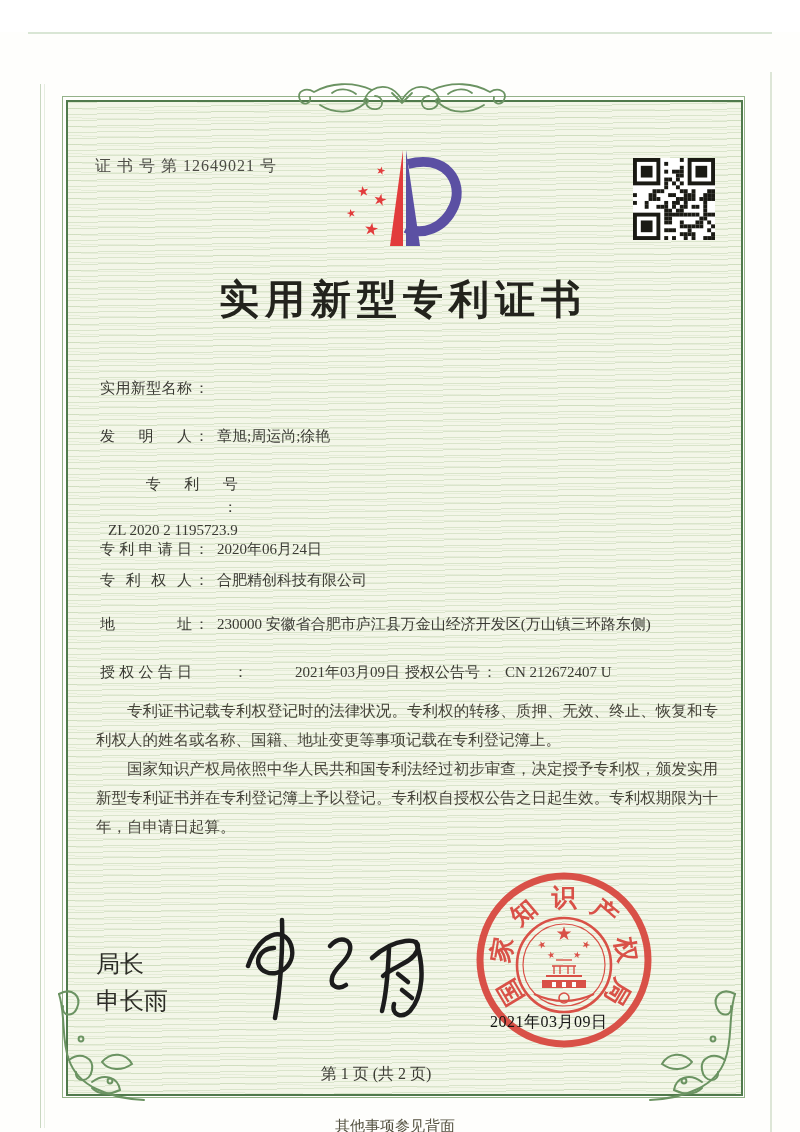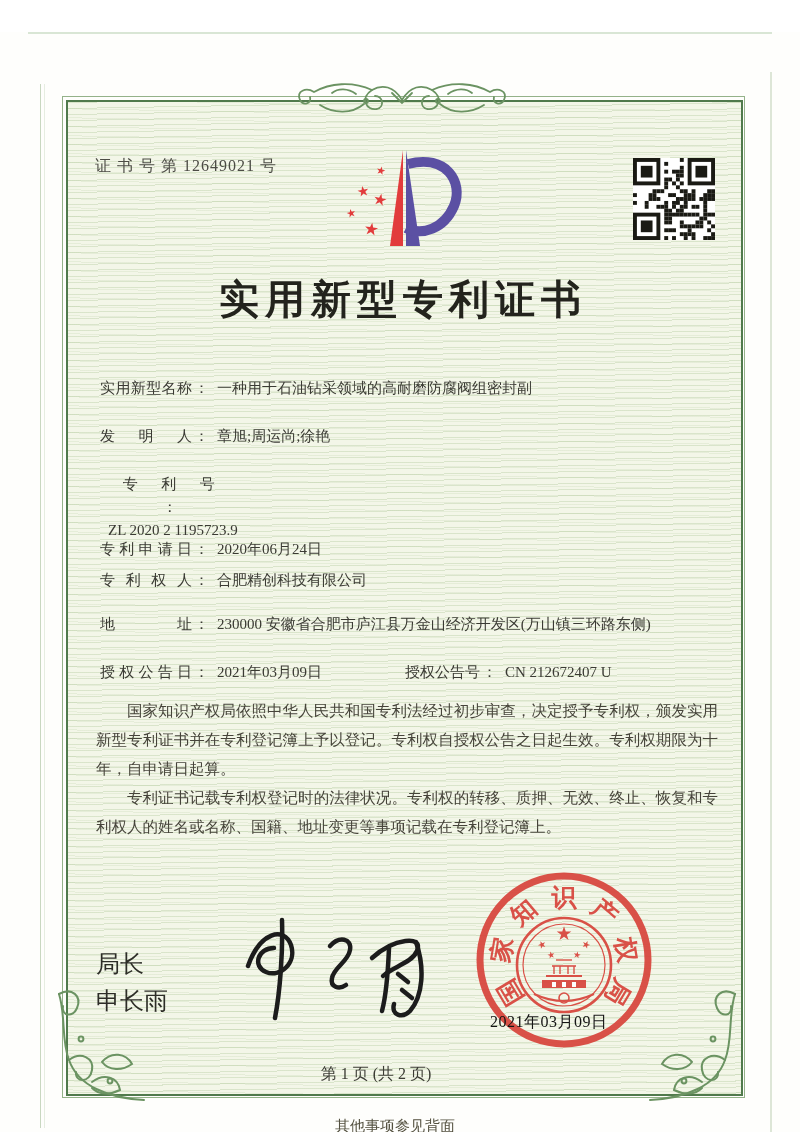--- a/index.html
+++ b/index.html
@@ -18,21 +18,21 @@
      background-color:#f3f6e8;
      background-image:
        repeating-linear-gradient(179deg, rgba(158,188,134,.30) 0 1px, transparent 1px 6px),
        repeating-linear-gradient(181deg, rgba(158,188,134,.16) 0 1px, transparent 1px 9px);}
   svg{display:block;}
   .ornament{position:absolute;z-index:3;}
   
   .cert-no{position:absolute;left:95px;top:124px;font-size:16px;letter-spacing:1px;color:#4c4c45;z-index:4;}
   .title{position:absolute;left:0;top:240px;width:806px;text-align:center;font-size:40px;font-weight:bold;
          letter-spacing:6px;color:#23231d;z-index:4;}
-  .field-row{position:absolute;left:100px;display:flex;align-items:center;font-size:15px;color:#3a3a33;z-index:4;line-height:23px;}
+  .field-row{position:absolute;left:100px;display:flex;align-items:flex-end;font-size:15px;color:#3a3a33;z-index:4;line-height:23px;}
   .flabel{display:inline-block;width:92px;text-align:justify;text-align-last:justify;white-space:nowrap;}
   .fcolon{margin-left:2px;}
   .fvalue{margin-left:8px;}
   .fvalue.wrap{width:450px;}
   .fgroup2{position:absolute;left:305px;top:0;display:flex;white-space:nowrap;}
   .paras{position:absolute;left:96px;top:664px;width:622px;font-size:15.5px;line-height:29px;
          color:#46443a;text-align:justify;z-index:4;}
   .paras p{margin:0;text-indent:2em;}
   .officer{position:absolute;left:96px;top:914px;font-size:24px;line-height:37px;color:#2d2d27;z-index:4;}
   .signature{position:absolute;left:222px;top:880px;width:214px;height:114px;z-index:6;}
@@ -241,21 +241,20 @@
       <rect x="3.9047619047619047" y="58.57142857142857" width="19.523809523809522" height="19.523809523809522" fill="#ffffff"></rect>
       <rect x="7.809523809523809" y="62.476190476190474" width="11.714285714285714" height="11.714285714285714" fill="#1a1a14"></rect>
     </svg>
 
   <div class="title">实用新型专利证书</div>
 
   <div>
     <div class="field-row" style="top:345px;">
       <span class="flabel">实用新型名称</span>
         <span class="fcolon">：</span>
-      <span class="fvalue">一种用于石油钻采领域的高耐磨防腐阀组密封副</span>
     </div>
     <div class="field-row" style="top:393px;">
       <span class="flabel">发明人</span>
         <span class="fcolon">：</span>
       <span class="fvalue">章旭;周运尚;徐艳</span>
     </div>
     <div class="field-row" style="top:441px;flex-direction:column;">
       <span class="flabel">专利号</span>
         <span class="fcolon">：</span>
       <span class="fvalue">ZL 2020 2 1195723.9</span>
@@ -268,35 +267,35 @@
     <div class="field-row" style="top:537px;">
       <span class="flabel">专利权人</span>
         <span class="fcolon">：</span>
       <span class="fvalue">合肥精创科技有限公司</span>
     </div>
     <div class="field-row" style="top:581px;">
       <span class="flabel">地址</span>
         <span class="fcolon">：</span>
       <span class="fvalue wrap">230000 安徽省合肥市庐江县万金山经济开发区(万山镇三环路东侧)</span>
     </div>
-    <div class="field-row" style="top:629px;">
+    <div class="field-row" style="top:629px;gap:39px;">
       <span class="flabel">授权公告日</span>
         <span class="fcolon">：</span>
       <span class="fvalue">2021年03月09日</span>
       <span class="fgroup2">
         <span>授权公告号</span>
           <span class="fcolon">：</span>
         <span class="fvalue">CN 212672407 U</span>
       </span>
     </div>
   </div>
 
   <div class="paras">
+    <p>专利证书记载专利权登记时的法律状况。专利权的转移、质押、无效、终止、恢复和专利权人的姓名或名称、国籍、地址变更等事项记载在专利登记簿上。</p>
     <p>国家知识产权局依照中华人民共和国专利法经过初步审查，决定授予专利权，颁发实用新型专利证书并在专利登记簿上予以登记。专利权自授权公告之日起生效。专利权期限为十年，自申请日起算。</p>
-    <p>专利证书记载专利权登记时的法律状况。专利权的转移、质押、无效、终止、恢复和专利权人的姓名或名称、国籍、地址变更等事项记载在专利登记簿上。</p>
   </div>
 
   <div class="officer">
     <div>局长</div>
     <div>申长雨</div>
   </div>
 
   <svg class="signature" viewBox="0 0 214 114">
     <g stroke="#1c1c1c" fill="none" stroke-width="4.5" stroke-linecap="round" stroke-linejoin="round">
       <path d="M26,54 C38,20 62,14 69,33 C75,51 58,66 44,60 C30,54 36,36 52,36"></path>

